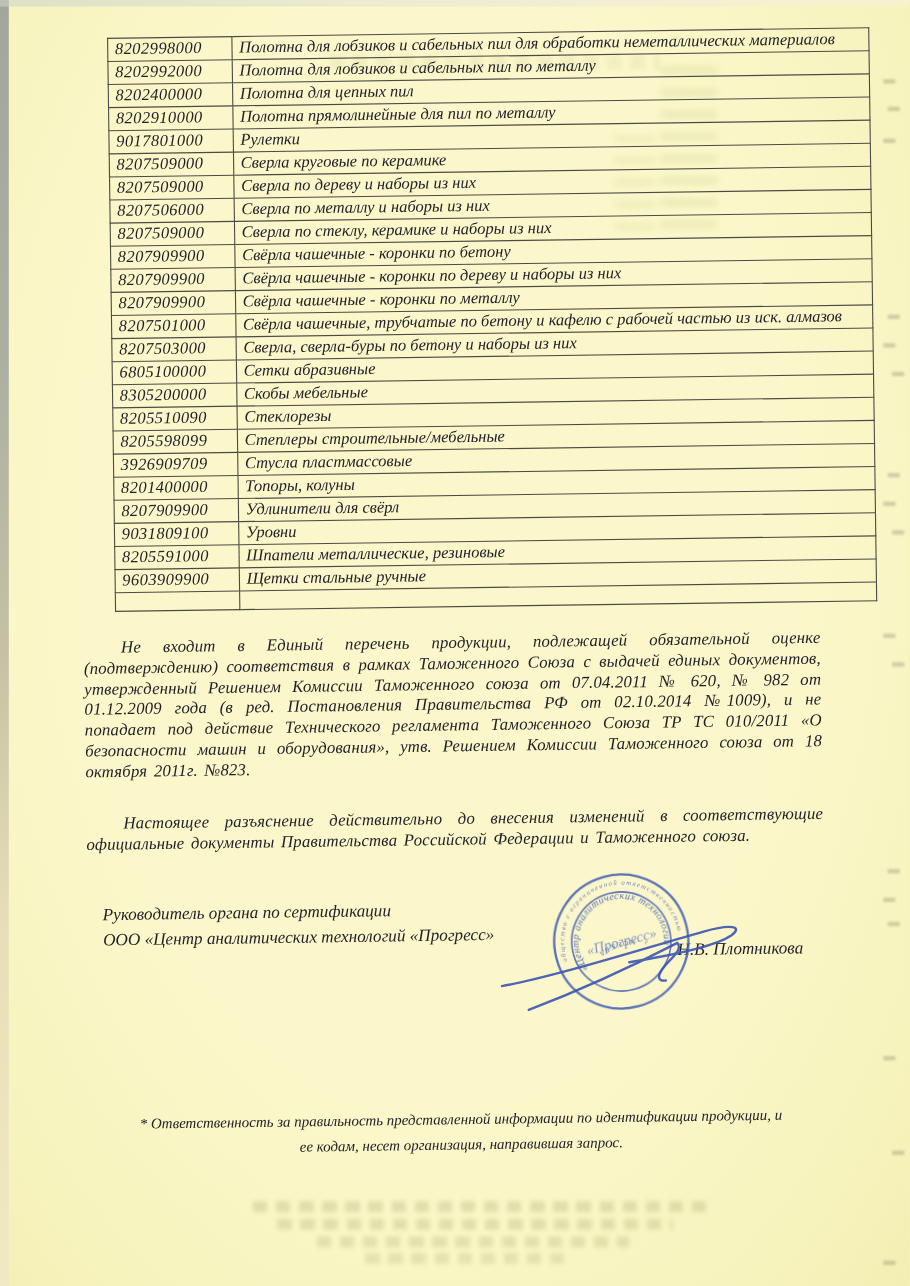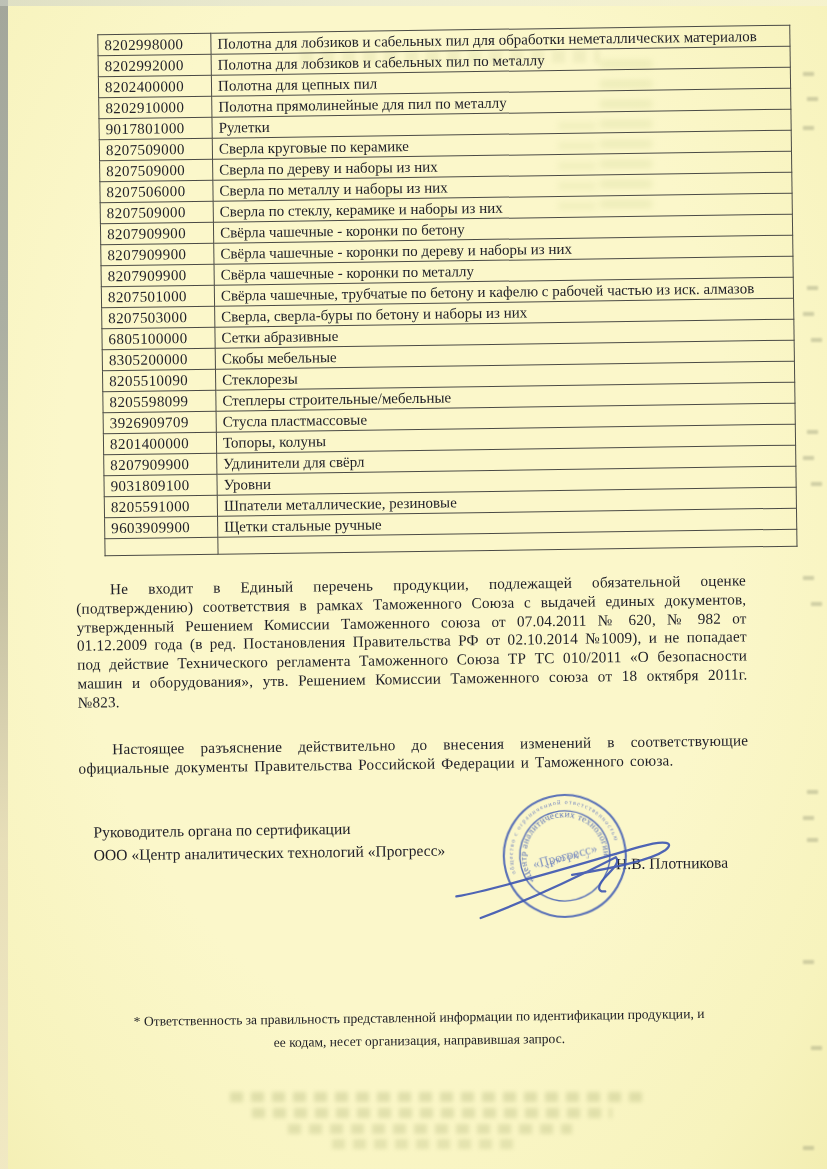--- a/index.html
+++ b/index.html
@@ -4,20 +4,21 @@
 <style>
   html,body{margin:0;padding:0;}
   body{
     width:827px;height:1169px;overflow:hidden;
     background:#f6f2ba;
     font-family:"Liberation Serif","DejaVu Serif",serif;
   }
   .page{
     position:relative;width:827px;height:1169px;
     background:radial-gradient(ellipse at 48% 42%, #fbf7ca 55%, #f7f3bd 85%, #f3eeb2 100%);
+    font-style:italic;
   }
   
   .edge-left{
     position:absolute;left:0;top:0;width:8px;height:100%;
     background:linear-gradient(180deg,#8e9392 0%,#989e9a 28%,#b8b39b 50%,#e3d9b6 72%,#f0e7c6 100%);
     opacity:.8;
   }
   .edge-top{
     position:absolute;left:0;top:0;width:100%;height:6px;
     background:linear-gradient(90deg,#cfd3c8,#e4e6d6 45%,#f0eed6 80%,#f5f2d8);

